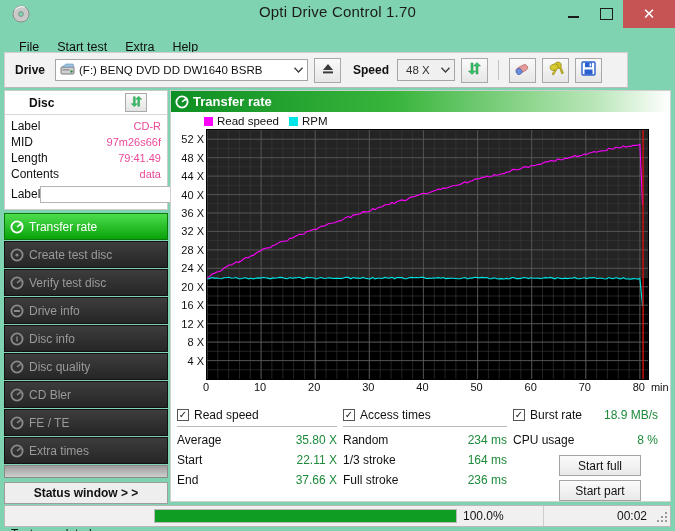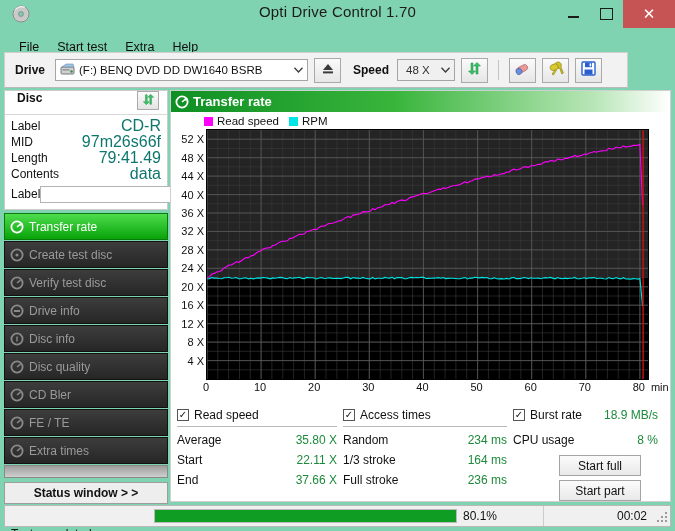--- a/index.html
+++ b/index.html
@@ -39,27 +39,27 @@
   .drive-combo .dtext{font-size:11.5px;color:#111;margin-left:4px;white-space:nowrap;}
   .combo-arrowbox{position:absolute;right:0;top:0;width:17px;height:20px;display:flex;align-items:center;justify-content:center;}
   .tbbtn{width:27px;height:25px;background:linear-gradient(#fafafa,#e6e6e6);border:1px solid #a9a9a9;margin-left:6px;display:flex;align-items:center;justify-content:center;box-sizing:border-box;}
   .speed-combo{margin-left:8px;width:58px;height:22px;background:#f0f0f0;border:1px solid #a5a5a5;display:flex;align-items:center;box-sizing:border-box;position:relative;}
   .speed-combo .stext{font-size:11.5px;color:#333;margin-left:8px;}
   .tsep{width:1px;height:20px;background:#c3c3c3;margin-left:10px;}
 
   
   .leftcol{position:absolute;left:4px;top:90px;width:164px;}
   .disc-panel{background:#fff;border:1px solid #cccccc;box-sizing:border-box;}
-  .disc-head{height:23px;display:flex;align-items:flex-start;justify-content:space-between;border-bottom:1px solid #d8d8d8;padding:0 8px;}
+  .disc-head{height:23px;display:flex;align-items:center;justify-content:space-between;border-bottom:1px solid #d8d8d8;padding:0 20px;}
   .disc-head .t{font-weight:bold;font-size:12px;color:#111;margin-left:4px;}
   .disc-refresh{width:22px;height:19px;background:linear-gradient(#fbfbfb,#e3e3e3);border:1px solid #a9a9a9;display:flex;align-items:center;justify-content:center;box-sizing:border-box;}
   .disc-rows{padding:3px 6px 5px 6px;}
   .drow{display:flex;justify-content:space-between;align-items:center;height:16px;}
   .drow .k{font-size:12px;color:#111;}
-  .drow .v{font-size:16px;color:#0f766e;}
+  .drow .v{font-size:11px;color:#ec4899;}
   .labelrow{display:flex;align-items:center;margin-top:2px;}
   .labelrow .k{font-size:12px;color:#111;width:42px;}
   .label-input{flex:1;height:17px;background:#fff;border:1px solid #b4b4b4;box-sizing:border-box;}
   .label-btn{width:22px;height:20px;background:linear-gradient(#fbfbfb,#e3e3e3);border:1px solid #a9a9a9;margin-left:4px;display:flex;align-items:center;justify-content:center;box-sizing:border-box;}
 
   .navlist{margin-top:3px;}
   .navitem{
     height:27px;margin-bottom:1px;display:flex;align-items:center;box-sizing:border-box;
     background:linear-gradient(#3d3d3d,#262626);border:1px solid #111;color:#9a9a9a;font-size:12px;
   }
@@ -585,21 +585,21 @@
 
       </div>
     </div>
   </div>
 
   <div class="statusbar">
     <span class="sb-text">Test completed</span>
     <span class="sb-progress">
       <i class="sb-bar" id="sbbar" style="width: 100%;"></i>
     </span>
-    <span class="sb-pct">80.1%</span>
+    <span class="sb-pct">100.0%</span>
     <span class="sb-sep"></span>
     <span class="sb-time">00:02</span>
     <span class="grip">
       <i style="right:0;bottom:0"></i>
         <i style="right:4px;bottom:0"></i>
         <i style="right:8px;bottom:0"></i>
       <i style="right:0;bottom:4px"></i>
         <i style="right:4px;bottom:4px"></i>
       <i style="right:0;bottom:8px"></i>
     </span>

